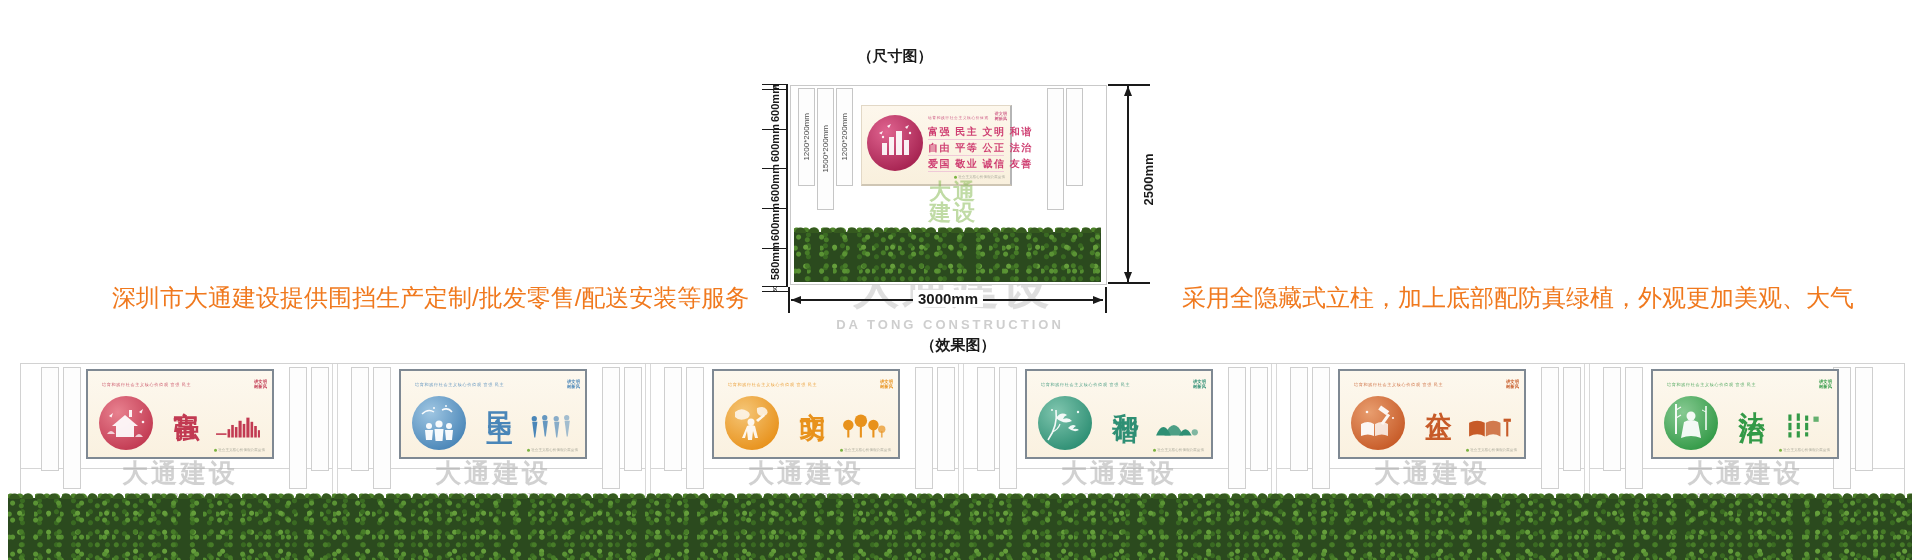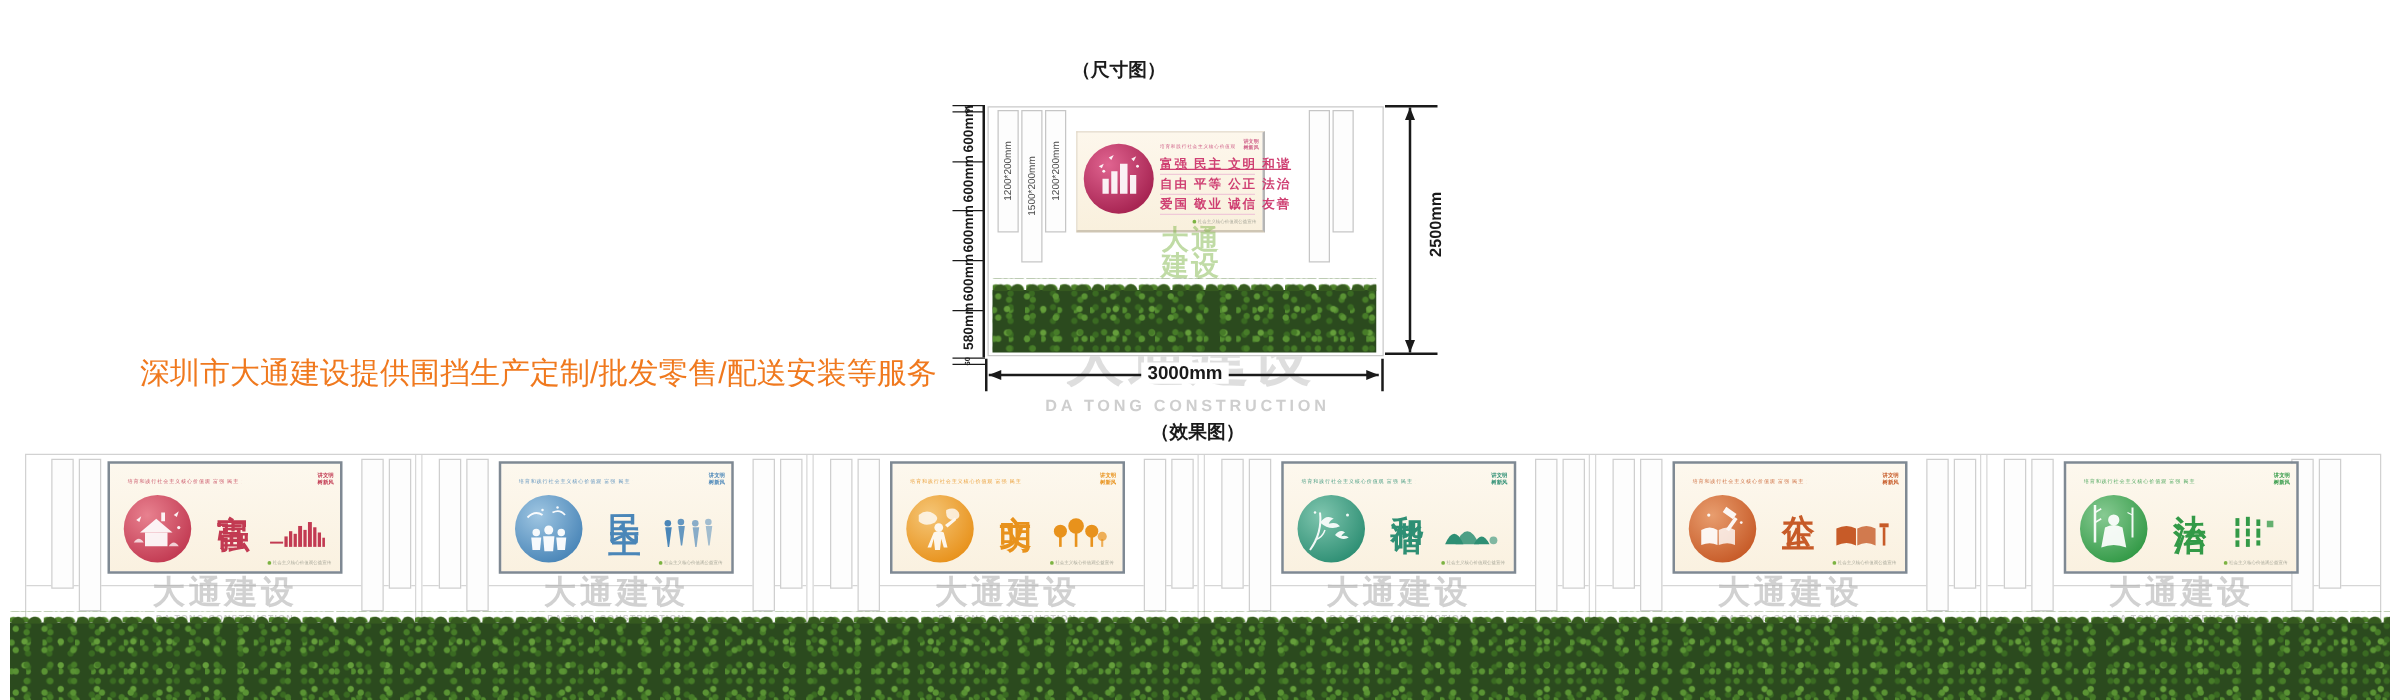--- a/index.html
+++ b/index.html
@@ -84,20 +84,21 @@
   .hedge-main{left:8px;top:498px;width:1904px;height:62px;z-index:20;}
 </style>
 </head>
 <body>
 
 <div class="stage">
 
   <div class="abs sub">（尺寸图）</div>
 
   <div class="abs note note-l" style="color: rgb(240, 121, 30);">深圳市大通建设提供围挡生产定制/批发零售/配送安装等服务</div>
+  <div class="abs note note-r" style="color: rgb(240, 121, 30);">采用全隐藏式立柱，加上底部配防真绿植，外观更加美观、大气</div>
 
   <div class="abs wm-zh">大通建设</div>
   <div class="abs wm-en">DA TONG CONSTRUCTION</div>
 
   <div class="abs diagram">
 
     <div class="d-panel">
       <div id="left-slats">
           <div class="d-slat" style="left: 7px; height: 96px;">
             <span>1200*200mm</span>
@@ -125,21 +126,21 @@
                 <path d="M12 18 l4 -2 l-1.5 3.5 Z"></path>
                 <path d="M20 11 l4 -2 l-2 4 Z"></path>
                 <path d="M38 12 l4 -2 l-2 4 Z"></path>
                 <circle cx="16" cy="22" r="1.2"></circle>
                 <circle cx="43" cy="18" r="1.2"></circle>
               </g>
             </svg>
           </div>
         <div class="d-hdr">培育和践行社会主义核心价值观</div>
         <div class="d-rows" id="value-rows">
-            <div class="d-row" style="color: rgb(207, 63, 114); text-decoration: underline;">富强 民主 文明 和谐</div>
+            <div class="d-row" style="color: rgb(207, 63, 114);">富强 民主 文明 和谐</div>
             <div class="d-row" style="color: rgb(207, 63, 114);">自由 平等 公正 法治</div>
             <div class="d-row" style="color: rgb(207, 63, 114);">爱国 敬业 诚信 友善</div>
           </div>
         <div class="d-corner">
           <div>讲文明</div>
           <div>树新风</div>
         </div>
         <div class="d-foot">
           <span class="gdot"></span>
           <span>社会主义核心价值观公益宣传</span>

